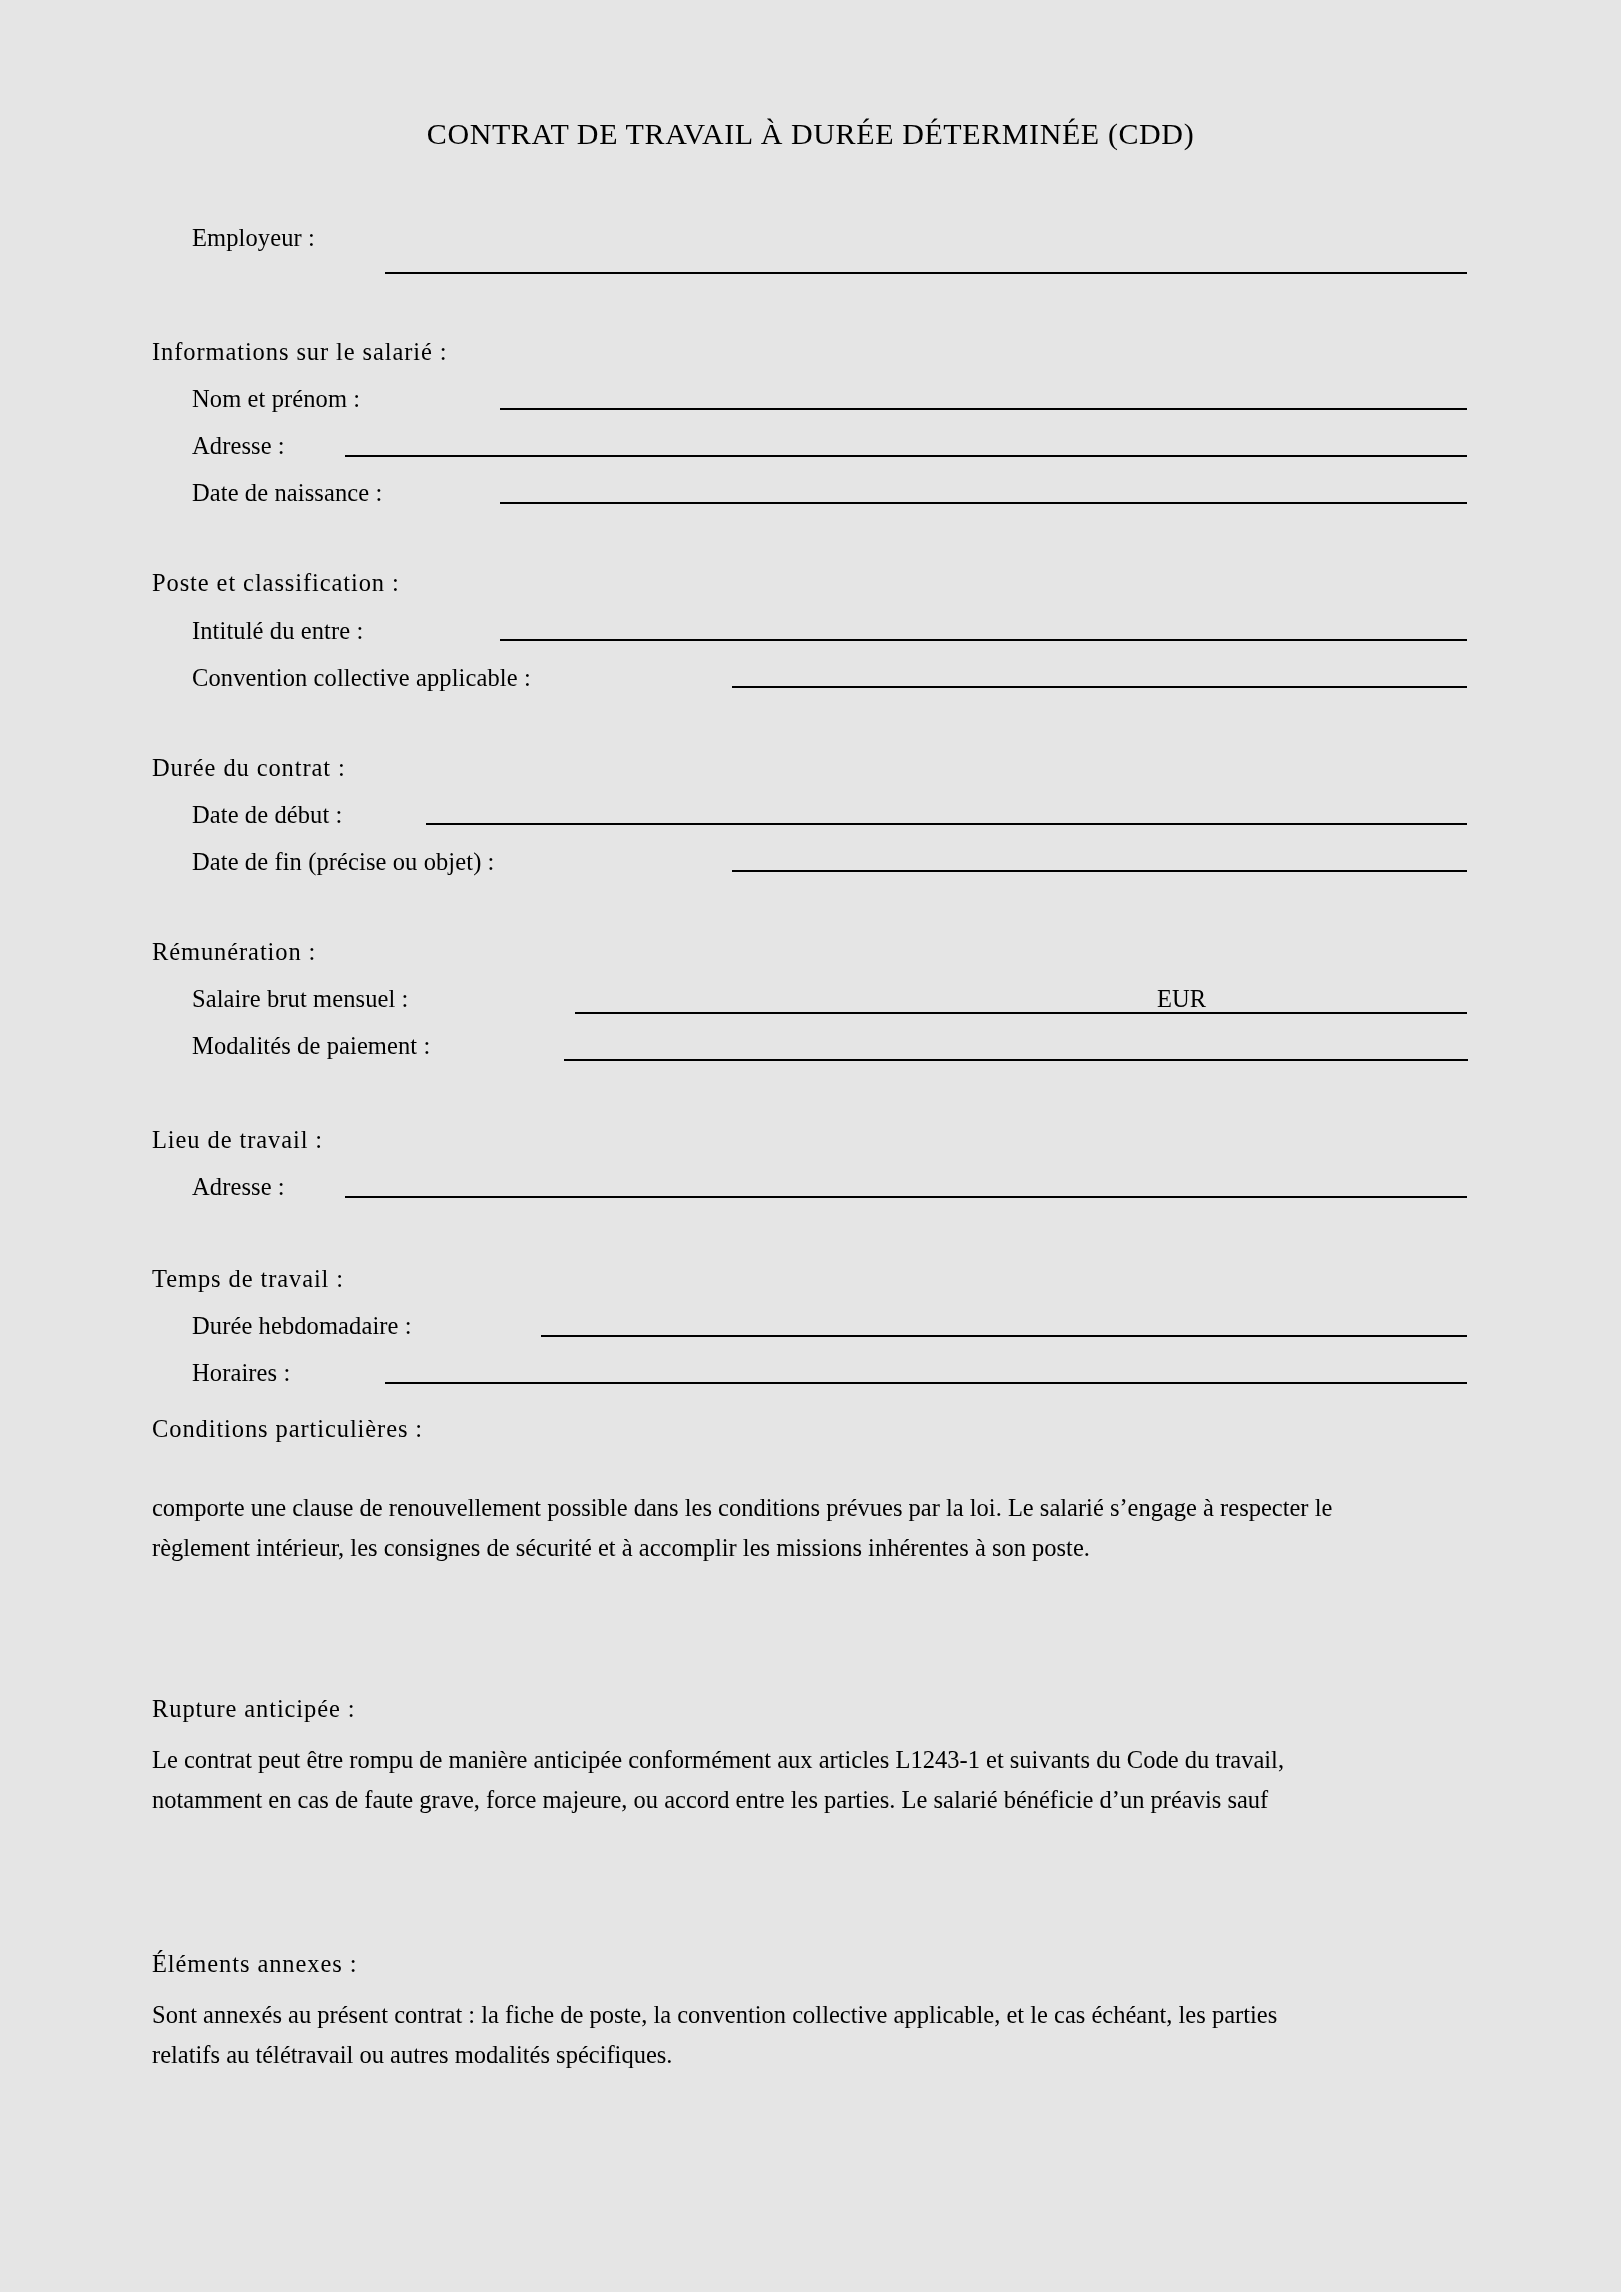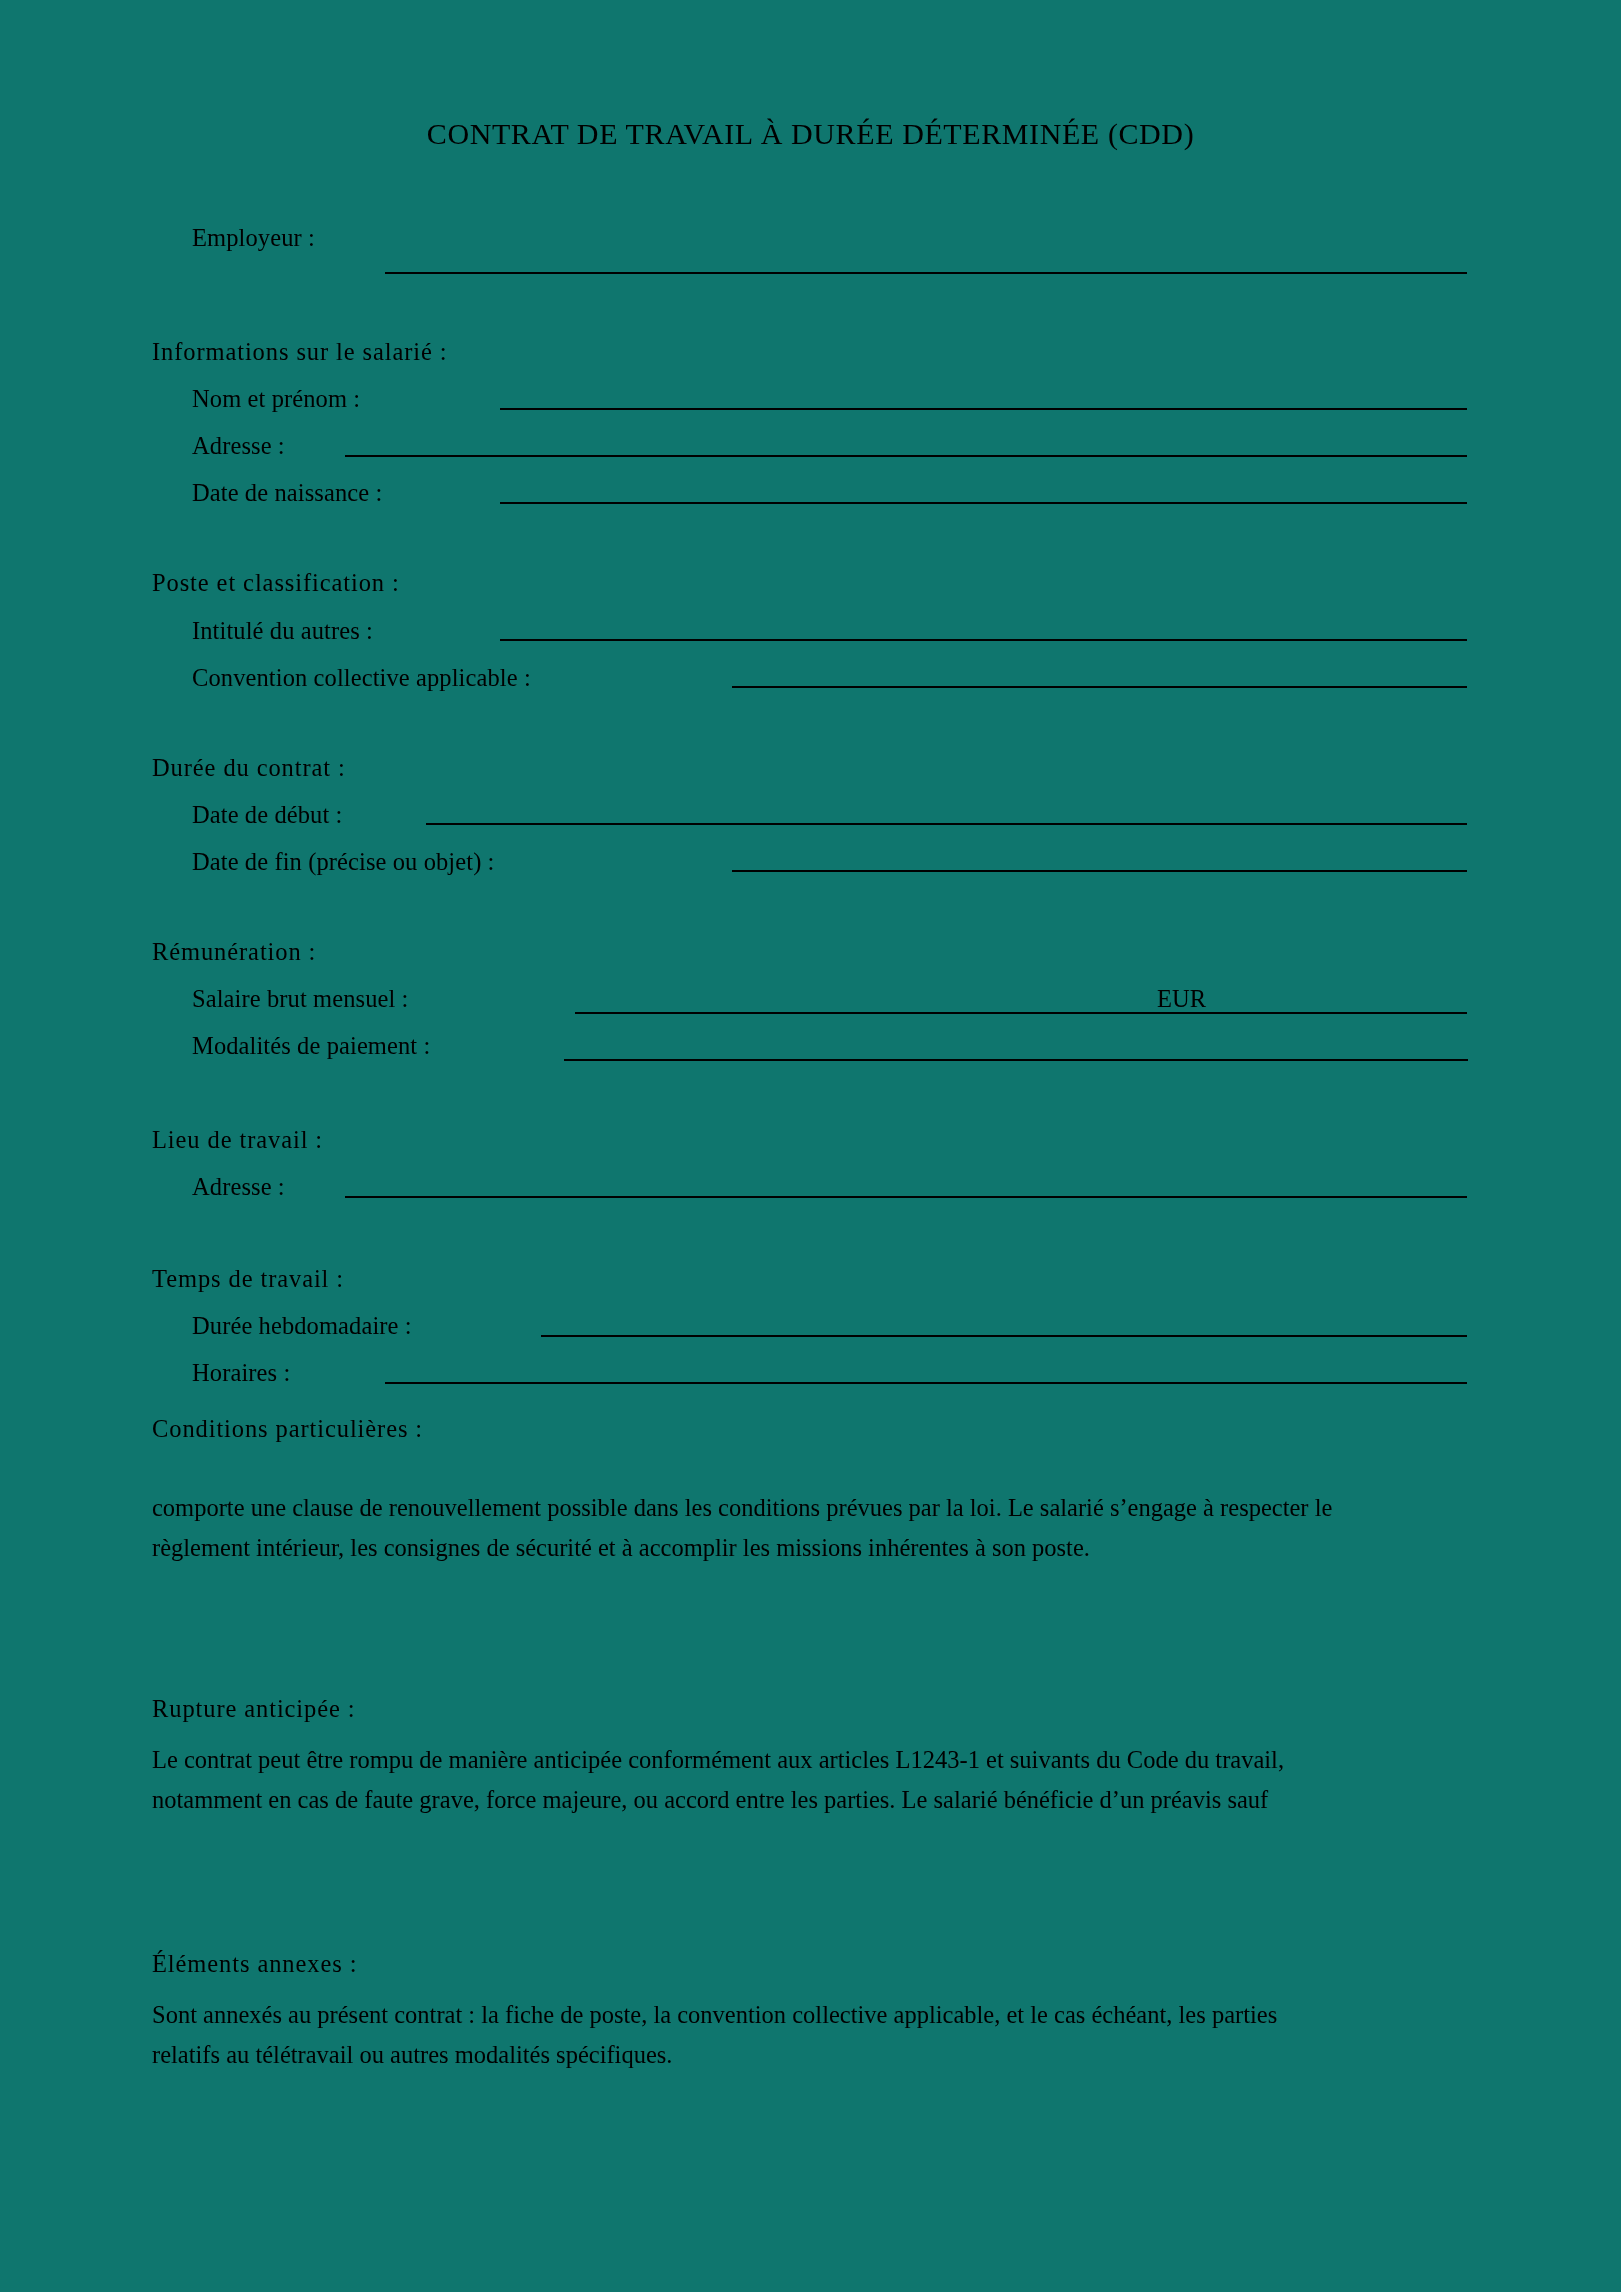--- a/index.html
+++ b/index.html
@@ -10,21 +10,21 @@
   }
   body {
     font-family: "Liberation Serif", "DejaVu Serif", serif;
     color: #000000;
     -webkit-font-smoothing: antialiased;
   }
   .page {
     position: relative;
     width: 1621px;
     height: 2293px;
-    background: #0f766e;
+    background: #e5e5e5;
     overflow: hidden;
     box-sizing: border-box;
   }
 
   
   .doc-title {
     position: absolute;
     left: 0;
     top: 116px;
     width: 1621px;
@@ -85,21 +85,21 @@
   <div class="rule" style="left:500px; top:408px; width:967px;"></div>
 
   <div class="txt field-label" style="left:152px; top:431px;">Adresse :</div>
   <div class="rule" style="left:345px; top:455px; width:1122px;"></div>
 
   <div class="txt field-label" style="left:152px; top:478px;">Date de naissance :</div>
   <div class="rule" style="left:500px; top:502px; width:967px;"></div>
 
   <div class="txt section-head" style="left:152px; top:568px;">Poste et classification :</div>
 
-  <div class="txt field-label" style="left:152px; top:616px;">Intitulé du autres :</div>
+  <div class="txt field-label" style="left:152px; top:616px;">Intitulé du entre :</div>
   <div class="rule" style="left:500px; top:639px; width:967px;"></div>
 
   <div class="txt field-label" style="left:152px; top:663px;">Convention collective applicable :</div>
   <div class="rule" style="left:732px; top:686px; width:735px;"></div>
 
   <div class="txt section-head" style="left:152px; top:753px;">Durée du contrat :</div>
 
   <div class="txt field-label" style="left:152px; top:800px;">Date de début :</div>
   <div class="rule" style="left:426px; top:823px; width:1041px;"></div>
 

